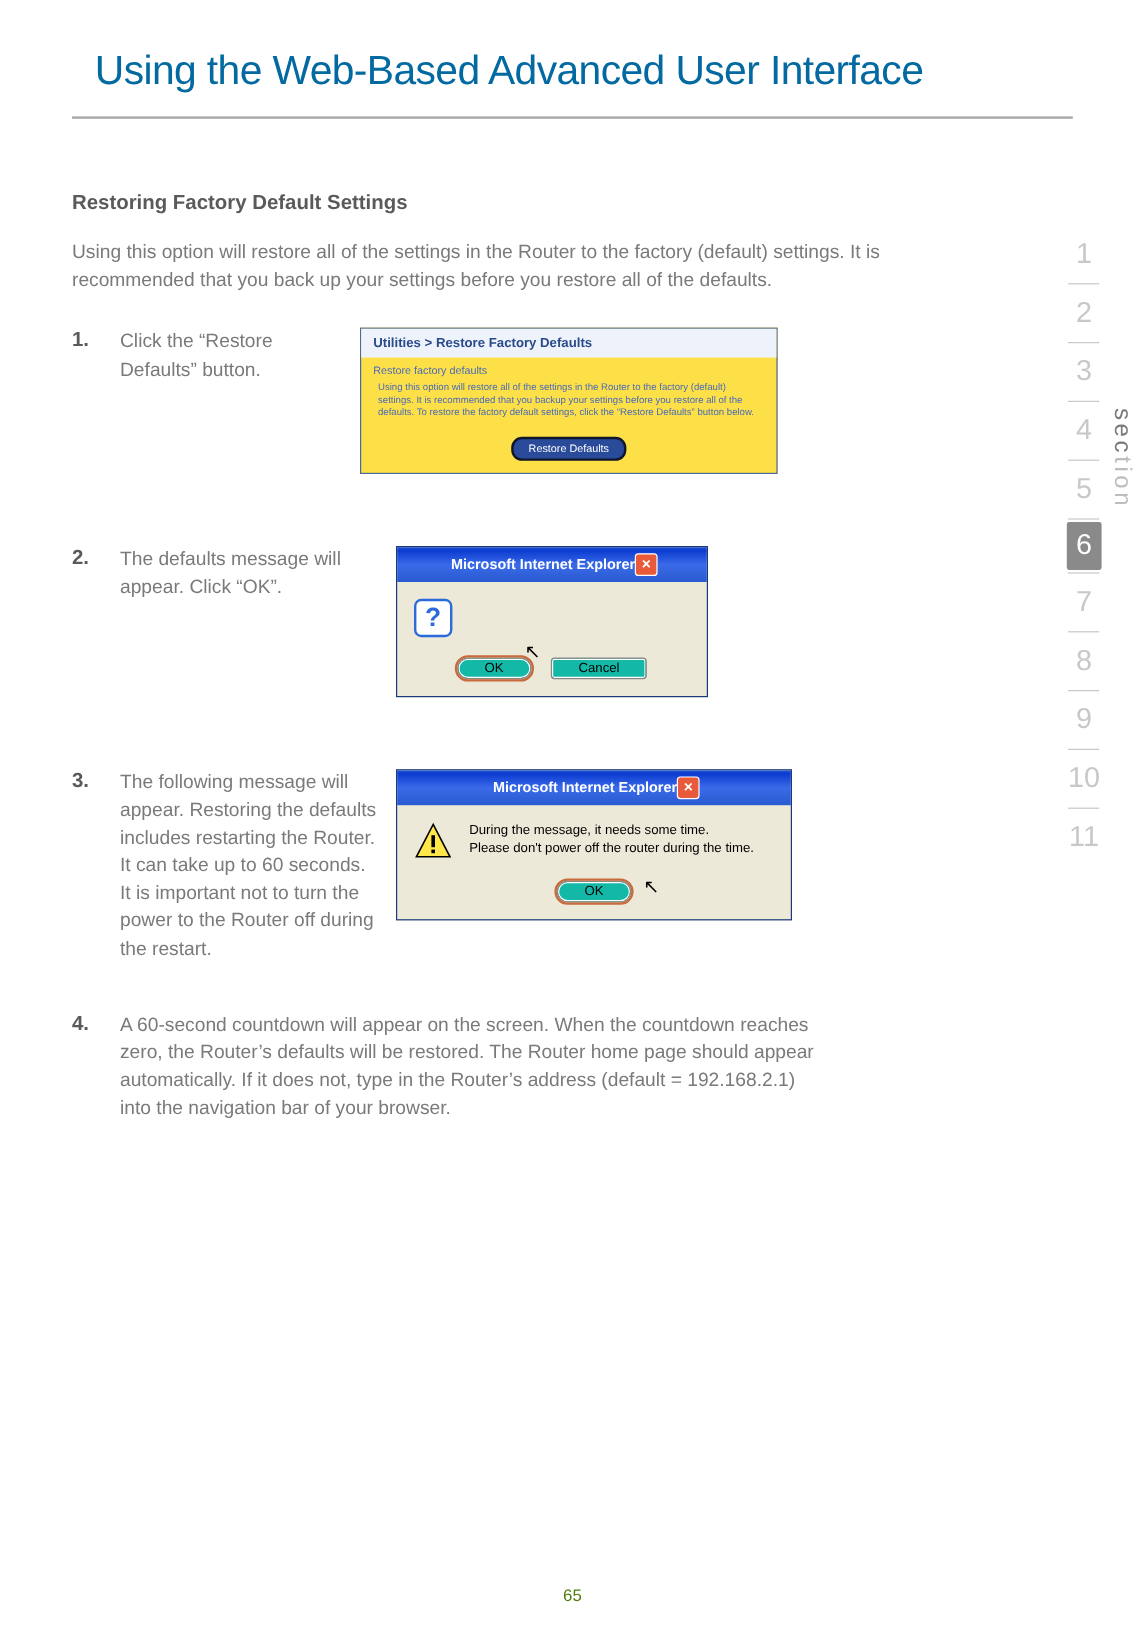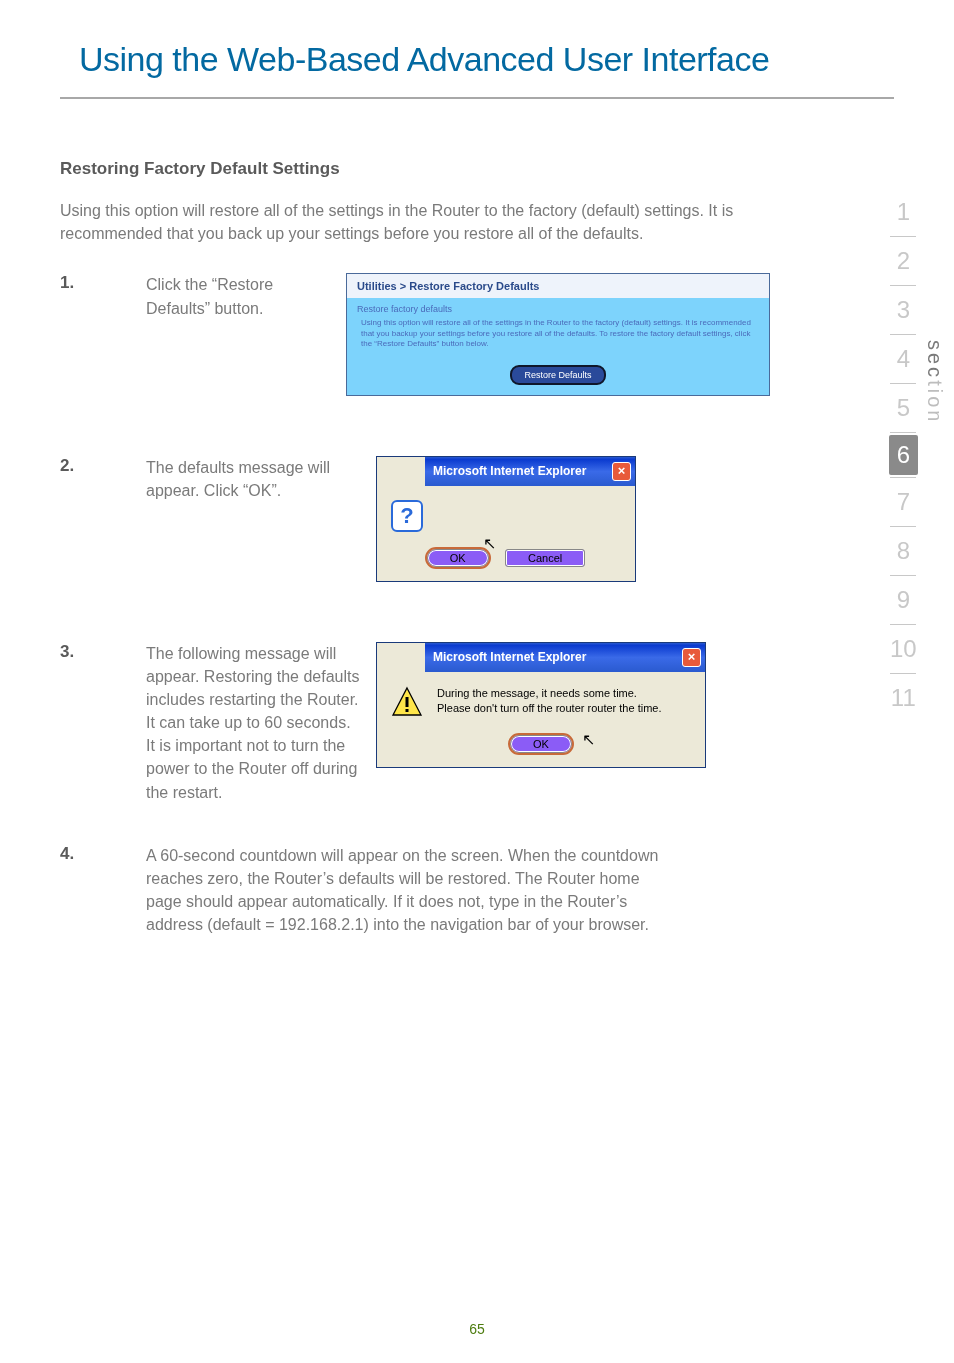--- a/index.html
+++ b/index.html
@@ -50,31 +50,30 @@
     color: #5a5a5a;
     width: 40px;
     flex-shrink: 0;
   }
   .step-text {
     font-size: 16px;
     line-height: 1.45;
     color: #7a7a7a;
     flex: 1;
     padding-right: 15px;
-    margin-left: 46px;
   }
   .step-image {
     flex-shrink: 0;
   }
 
   
   .panel1 {
-    width: 424px;
+    width: 348px;
     border: 1px solid #4a6a9a;
-    background: #7dd3fc;
+    background: #fde047;
   }
   .panel1-head {
     background: #eef3fb;
     padding: 6px 10px;
     font-size: 11px;
     color: #2a4a8a;
     font-weight: bold;
   }
   .panel1-sub {
     padding: 6px 10px 2px 10px;
@@ -108,23 +107,22 @@
     background: #ece9d8;
     font-family: Tahoma, Arial, sans-serif;
   }
   .win-titlebar {
     background: linear-gradient(to bottom, #2a5acf 0%, #0a3acf 8%, #3a6ae8 50%, #2a5acf 100%);
     color: #fff;
     font-size: 12px;
     font-weight: bold;
     padding: 5px 4px 5px 8px;
     display: flex;
-    justify-content: space-between;
+    justify-content: center;
     align-items: center;
-    margin-left: 48px;
   }
   .win-close {
     width: 19px;
     height: 19px;
     background: #e85a3a;
     border: 1px solid #fff;
     border-radius: 3px;
     color: #fff;
     font-size: 13px;
     font-weight: bold;
@@ -146,21 +144,21 @@
     font-size: 11px;
     color: #000;
     line-height: 1.4;
   }
   .win-buttons {
     text-align: center;
     padding: 6px 0 14px 0;
   }
   .win-btn {
     display: inline-block;
-    background: #8b5cf6;
+    background: #14b8a6;
     border: 1px solid #888;
     border-radius: 3px;
     font-size: 11px;
     color: #000;
     padding: 2px 22px;
     margin: 0 6px;
     box-shadow: inset 0 0 0 1px #fff;
     position: relative;
   }
   .win-btn.circled {
@@ -300,21 +298,21 @@
         <div class="win-body">
           <div class="win-icon icon-warn">
             <svg viewBox="0 0 32 32">
                 <polygon points="16,2 30,29 2,29" fill="#ffe64a" stroke="#000" stroke-width="1.3"></polygon>
                 <rect x="14.5" y="11" width="3" height="10" fill="#000"></rect>
                 <rect x="14.5" y="23" width="3" height="3" fill="#000"></rect>
               </svg>
           </div>
           <div class="win-msg">
             <div>During the message, it needs some time.</div>
-            <div>Please don't turn off the router router the time.</div>
+            <div>Please don't power off the router during the time.</div>
           </div>
         </div>
         <div class="win-buttons" style="position:relative">
           <span class="win-btn circled">OK</span>
           <span class="cursor-arrow" style="left:205px;top:2px">↖</span>
         </div>
       </div>
     </div>
   </div>
 

